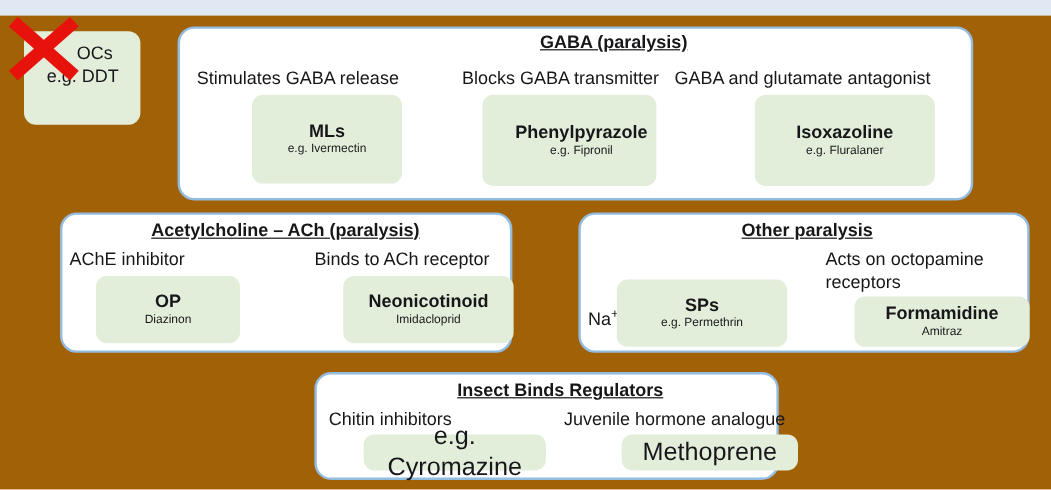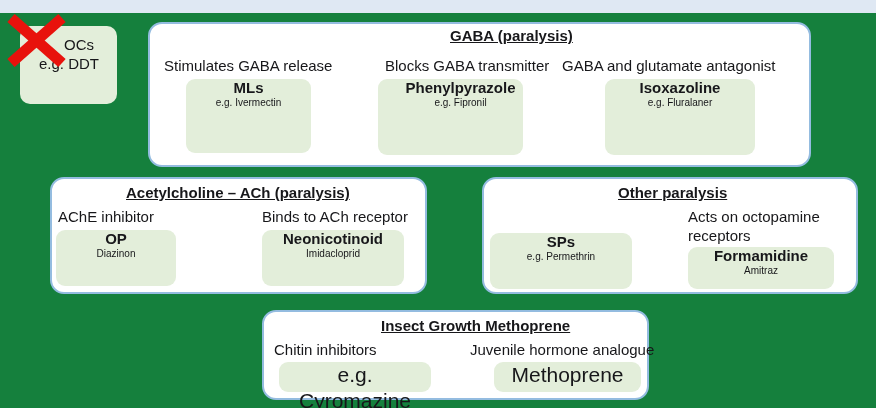--- a/index.html
+++ b/index.html
@@ -7,21 +7,21 @@
     padding: 0;
     background: #ffffff;
   }
   body {
     font-family: "Liberation Sans", sans-serif;
   }
   #canvas {
     position: relative;
     width: 876px;
     height: 408px;
-    background: #15803d;
+    background: #a16207;
     overflow: hidden;
   }
   .topband {
     position: absolute;
     left: 0;
     top: 0;
     width: 876px;
     height: 13px;
     background: #dfe8f3;
   }
@@ -35,23 +35,25 @@
   }
   
   .gbox {
     position: absolute;
     box-sizing: border-box;
     background: #e3eeda;
     border-radius: 9px;
     display: flex;
     flex-direction: column;
     align-items: center;
+    justify-content: center;
     text-align: center;
     color: #17171a;
     line-height: 1.22;
+    margin-left: 24px;
   }
   .gbox .name {
     font-weight: bold;
     font-size: 15px;
   }
   .gbox .eg {
     font-size: 10px;
     font-weight: normal;
   }
   .gbox.single .eg {
@@ -155,21 +157,21 @@
     <span class="name">SPs</span>
     <span class="eg">e.g. Permethrin</span>
   </div>
 
   <div class="gbox" style="left:688px; top:247px; width:146px; height:42px;">
     <span class="name">Formamidine</span>
     <span class="eg">Amitraz</span>
   </div>
 
   <div class="group" style="left:262px; top:310px; width:387px; height:90px;"></div>
-  <div class="grouptitle" style="left:381px; top:317px;">Insect Growth Methoprene</div>
+  <div class="grouptitle" style="left:381px; top:317px;">Insect Binds Regulators</div>
   <div class="caption" style="left:274px; top:341px; width:170px;">Chitin inhibitors</div>
   <div class="caption" style="left:470px; top:341px; width:210px;">Juvenile hormone analogue</div>
 
   <div class="gbox single" style="left:279px; top:362px; width:152px; height:30px;">
     <span class="eg">e.g. Cyromazine</span>
   </div>
 
   <div class="gbox single" style="left:494px; top:362px; width:147px; height:30px;">
     <span class="eg">Methoprene</span>
   </div>

